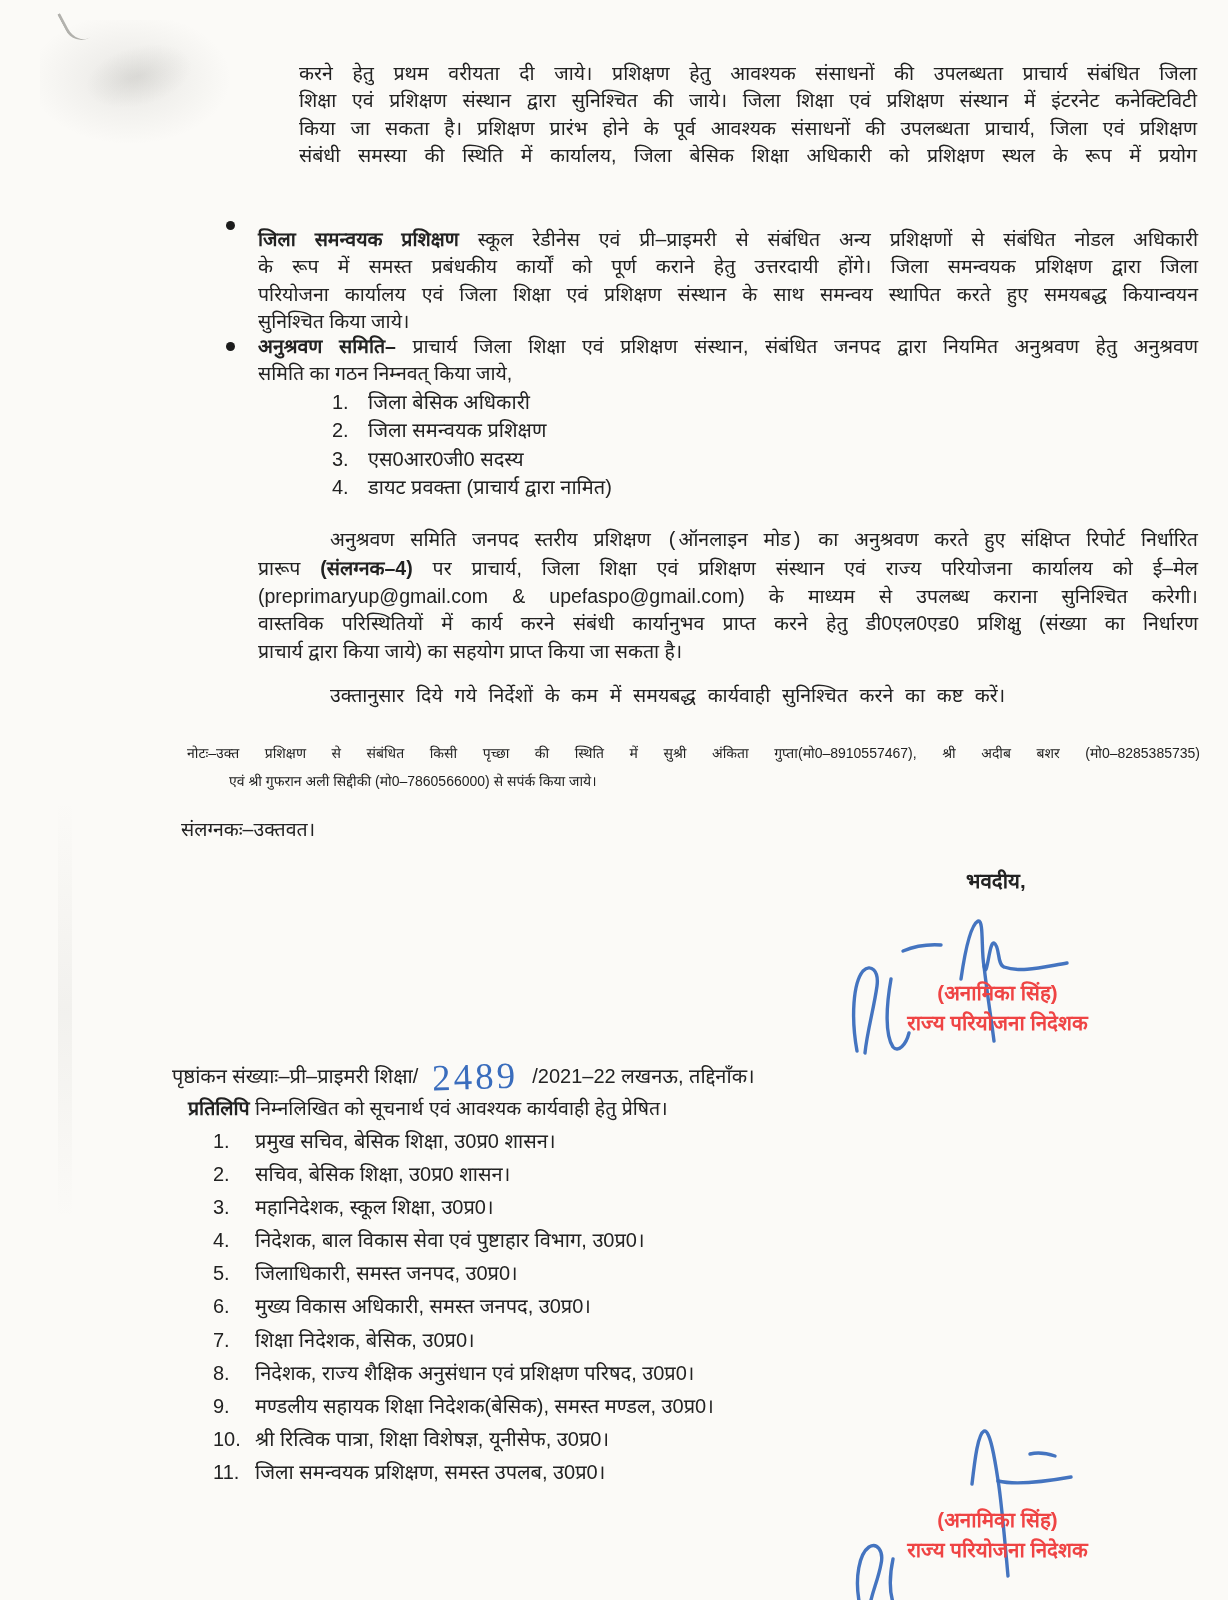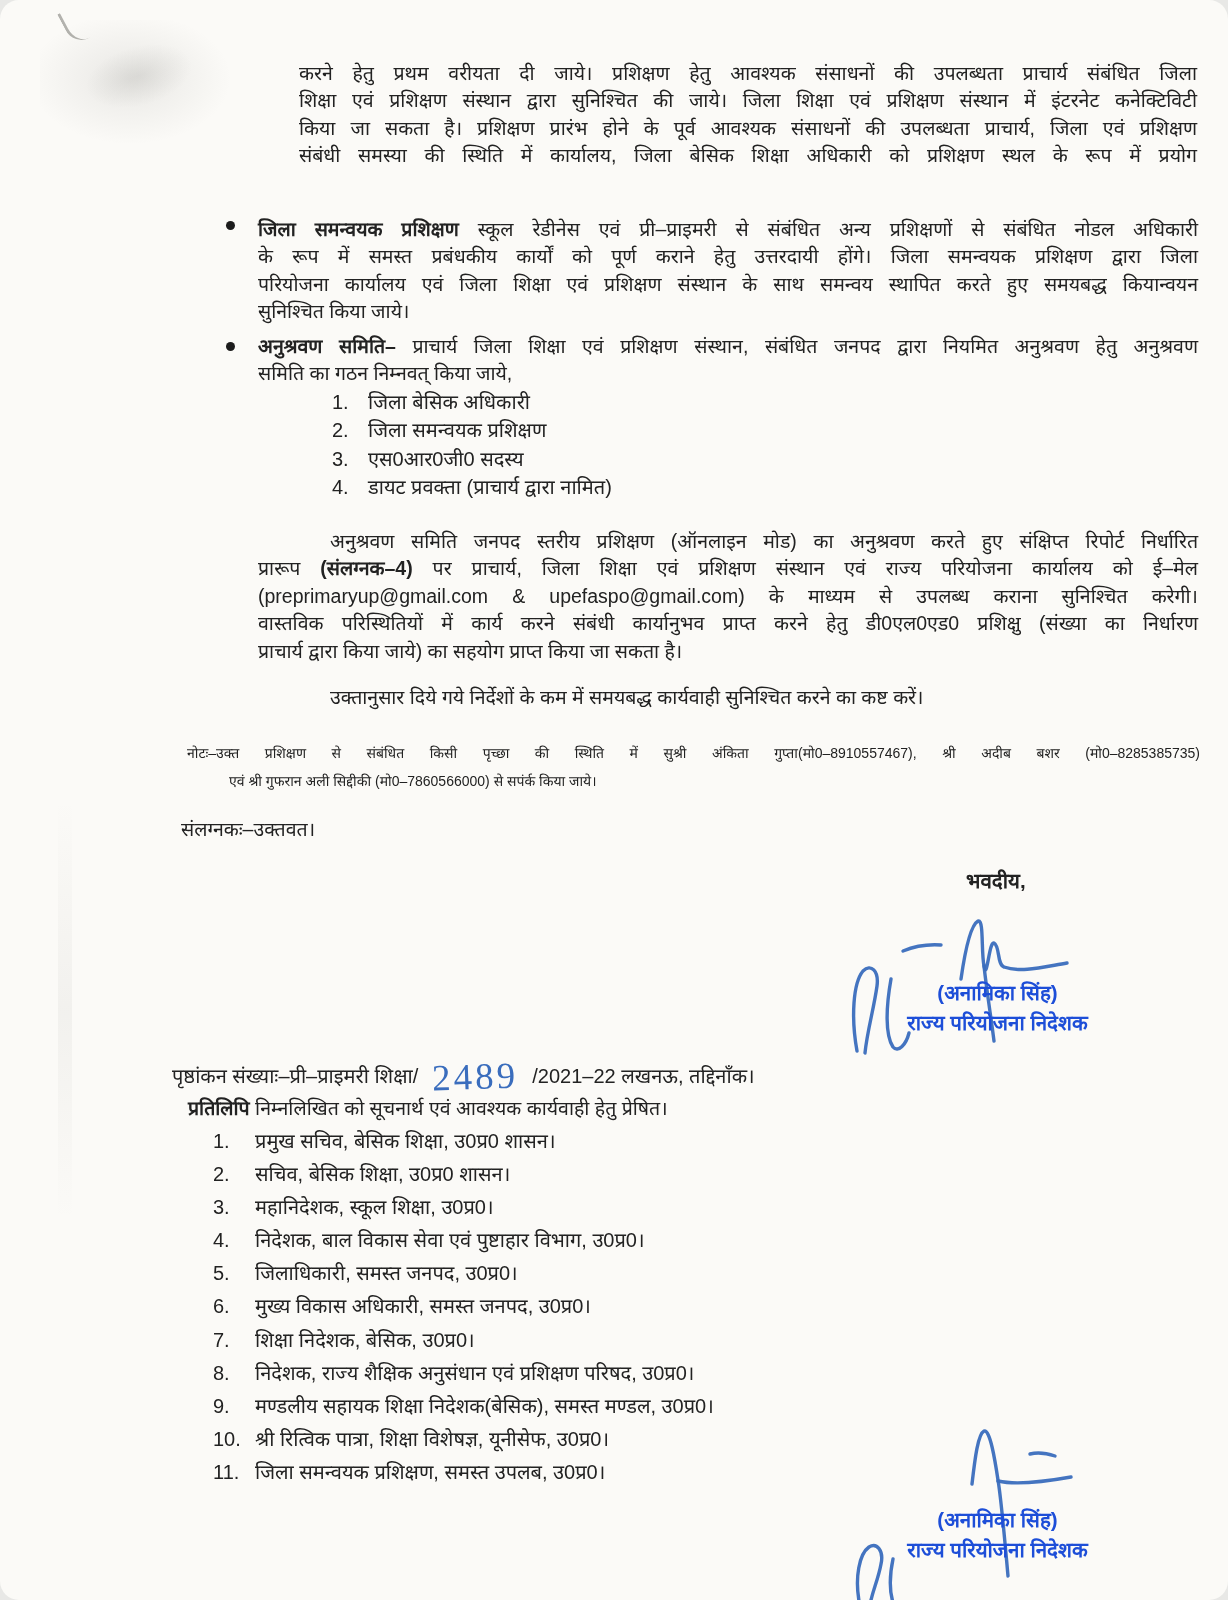--- a/index.html
+++ b/index.html
@@ -9,37 +9,36 @@
   }
   html,body{margin:0;padding:0;background:#e8e8e6;}
   .page{
     position:relative;
     width:1228px;height:1600px;
     margin:0 auto;
     background:var(--paper);
     overflow:hidden;
     font-family:"Liberation Sans", sans-serif;
     color:var(--ink);
-    border-radius:19px;
   }
   .blk{position:absolute;font-size:19.5px;color:var(--ink);}
   .tline{line-height:27.4px;min-height:27.4px;}
   .just{text-align:justify;text-align-last:justify;}
   .b{font-weight:bold;}
-  .ind1{padding-left:72px;}
+  .ind1{padding-left:72px;font-family:Liberation Mono, monospace;}
   .ind2{padding-left:42px;}
   .dot{position:absolute;width:9px;height:9px;border-radius:50%;background:#1c1c1c;}
   .note .tline{line-height:28px;font-size:14px;}
   .lrow{display:flex;white-space:nowrap;}
   .sublist .lrow{line-height:28.4px;font-size:20px;}
   .sublist .lnum{flex:0 0 36px;}
   .reclist .lrow{line-height:33.1px;font-size:20px;}
   .reclist .lnum{flex:0 0 42px;}
   .single{white-space:nowrap;}
-  .sigtext{position:absolute;text-align:center;font-weight:600;font-size:20.5px;line-height:30px;color:#1d4ed8;}
+  .sigtext{position:absolute;text-align:center;font-weight:600;font-size:20.5px;line-height:30px;color:#ef4444;}
   .sigtext div{white-space:nowrap;}
   .closing{font-size:20.5px;font-weight:700;}
   .endors{white-space:nowrap;font-size:20px;}
   .hand{
     font-family:cursive;
     color:var(--pen-blue);
     font-size:37px;
     display:inline-block;
     transform:rotate(-2deg);
     margin:0 14px;
@@ -71,21 +70,21 @@
   <div class="artifact streak"></div>
 
   <div class="blk" style="left:299px;top:60px;width:898px">
       <div class="tline just"><span>करने हेतु प्रथम वरीयता दी जाये। प्रशिक्षण हेतु आवश्यक संसाधनों की उपलब्धता प्राचार्य संबंधित जिला</span></div>
       <div class="tline just"><span>शिक्षा एवं प्रशिक्षण संस्थान द्वारा सुनिश्चित की जाये। जिला शिक्षा एवं प्रशिक्षण संस्थान में इंटरनेट कनेक्टिविटी</span></div>
       <div class="tline just"><span>किया जा सकता है। प्रशिक्षण प्रारंभ होने के पूर्व आवश्यक संसाधनों की उपलब्धता प्राचार्य, जिला एवं प्रशिक्षण</span></div>
       <div class="tline just"><span>संबंधी समस्या की स्थिति में कार्यालय, जिला बेसिक शिक्षा अधिकारी को प्रशिक्षण स्थल के रूप में प्रयोग</span></div>
     </div>
 
   <div class="dot" style="left:226px;top:221px"></div>
-  <div class="blk" style="left:258px;top:216px;width:940px">
+  <div class="blk" style="left:258px;top:226px;width:940px">
       <div class="tline just"><span class="b">जिला समन्वयक प्रशिक्षण</span><span> स्कूल रेडीनेस एवं प्री–प्राइमरी से संबंधित अन्य प्रशिक्षणों से संबंधित नोडल अधिकारी</span></div>
       <div class="tline just"><span>के रूप में समस्त प्रबंधकीय कार्यों को पूर्ण कराने हेतु उत्तरदायी होंगे। जिला समन्वयक प्रशिक्षण द्वारा जिला</span></div>
       <div class="tline just"><span>परियोजना कार्यालय एवं जिला शिक्षा एवं प्रशिक्षण संस्थान के साथ समन्वय स्थापित करते हुए समयबद्ध कियान्वयन</span></div>
       <div class="tline"><span>सुनिश्चित किया जाये।</span></div>
     </div>
 
   <div class="dot" style="left:226px;top:342px"></div>
   <div class="blk" style="left:258px;top:333px;width:940px">
       <div class="tline just"><span class="b">अनुश्रवण समिति–</span><span> प्राचार्य जिला शिक्षा एवं प्रशिक्षण संस्थान, संबंधित जनपद द्वारा नियमित अनुश्रवण हेतु अनुश्रवण</span></div>
       <div class="tline"><span>समिति का गठन निम्नवत् किया जाये,</span></div>

